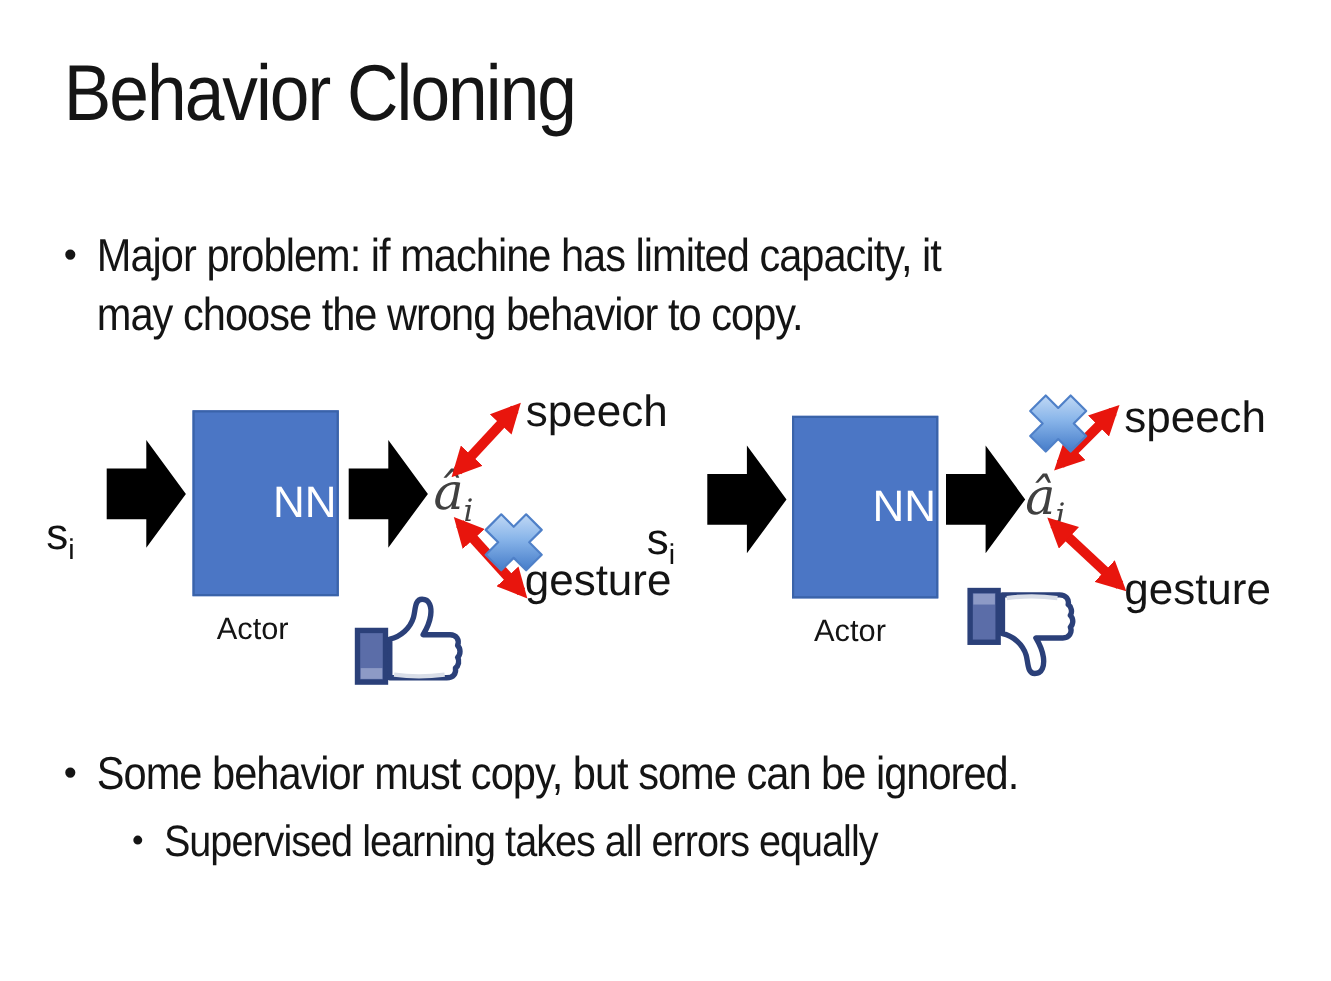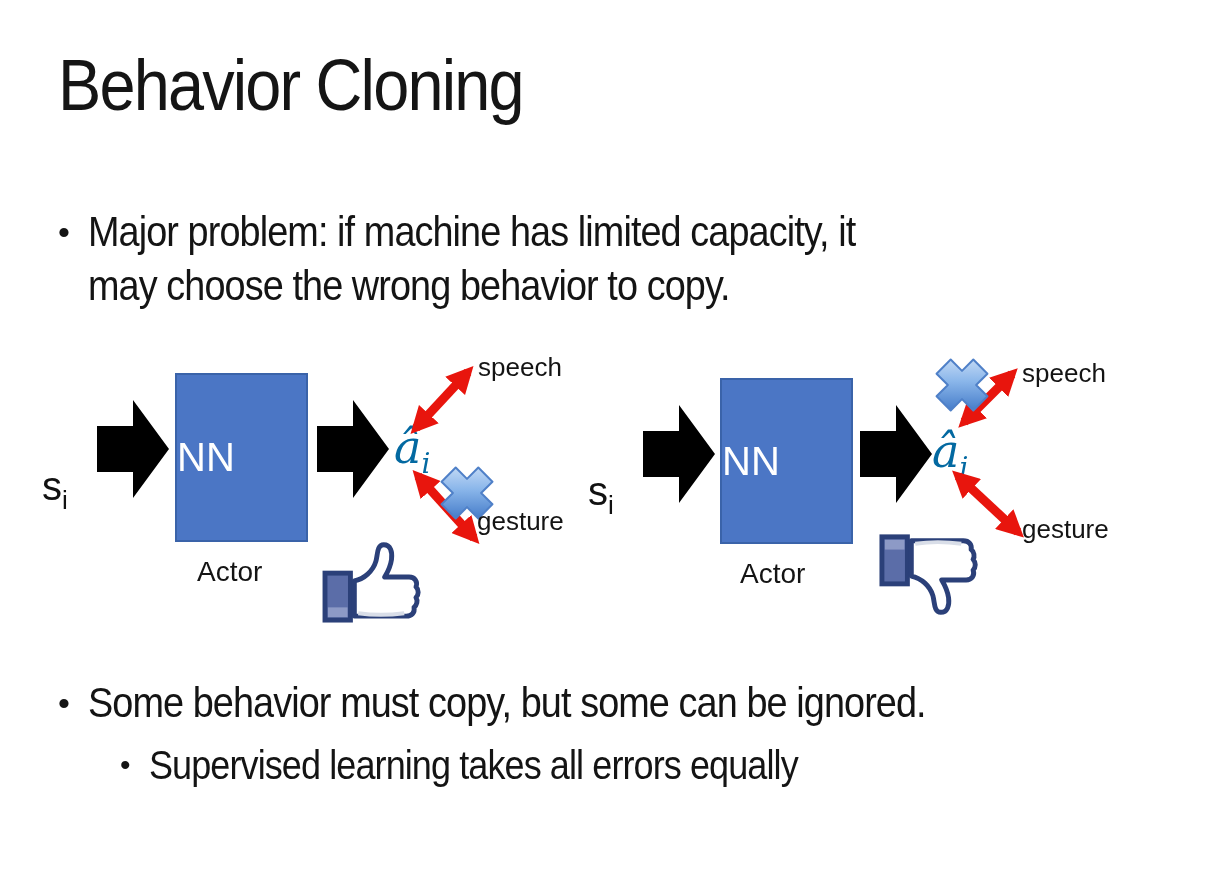--- a/index.html
+++ b/index.html
@@ -18,30 +18,30 @@
     transform:scaleX(.9);transform-origin:left top;white-space:nowrap;
   }
   .bullet-l1{left:58px;}
   .bullet-sub{left:120px;}
   .bullet-sub .bullet-dot{font-size:30px;line-height:50px;}
   .bullet-sub .bullet-text{font-size:40px;line-height:50px;}
 
   .dlabel{position:absolute;white-space:nowrap;}
   .s-label{font-size:40px;color:#111;margin-top:32px;}
   .s-label sub{font-size:26px;line-height:0;}
-  .a-label{font-family:"DejaVu Serif",serif;font-style:italic;font-size:46px;color:#0369a1;text-align:right;}
+  .a-label{font-family:"DejaVu Serif",serif;font-style:italic;font-size:46px;color:#404040;text-align:right;}
   .a-label sub{font-size:28px;line-height:0;}
   .nn-box{
-    position:absolute;display:flex;align-items:center;justify-content:flex-start;
+    position:absolute;display:flex;align-items:center;justify-content:flex-end;
     background:var(--nn-box,#4B76C5);border:2px solid var(--nn-box-border,#3A63A9);
     box-sizing:border-box;
   }
   .nn-box .nn-text{color:#ffffff;font-size:40px;}
   .caption{font-size:28px;color:#141414;}
-  .branch{font-size:26px;color:#141414;}
+  .branch{font-size:40px;color:#141414;}
   svg{display:block;overflow:visible;}
   .abs{position:absolute;}
 </style>
 </head>
 <body>
 
 <div class="slide">
 
   <svg width="0" height="0" aria-hidden="true">
     <defs>

